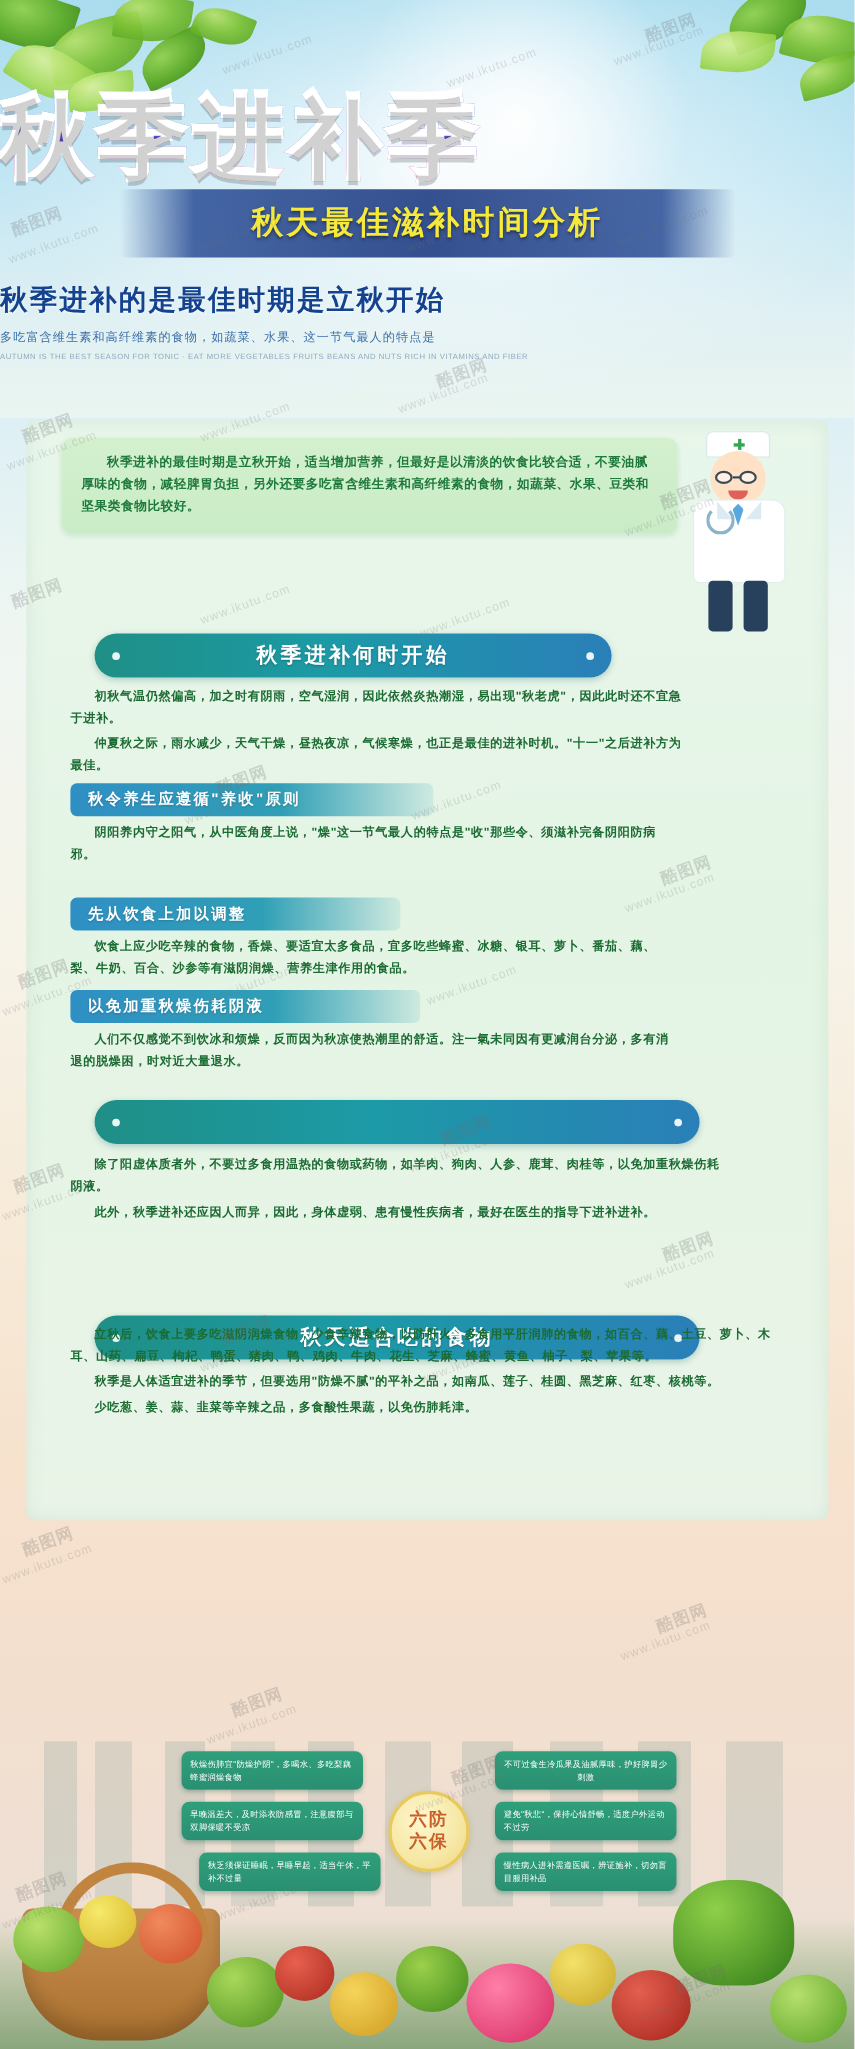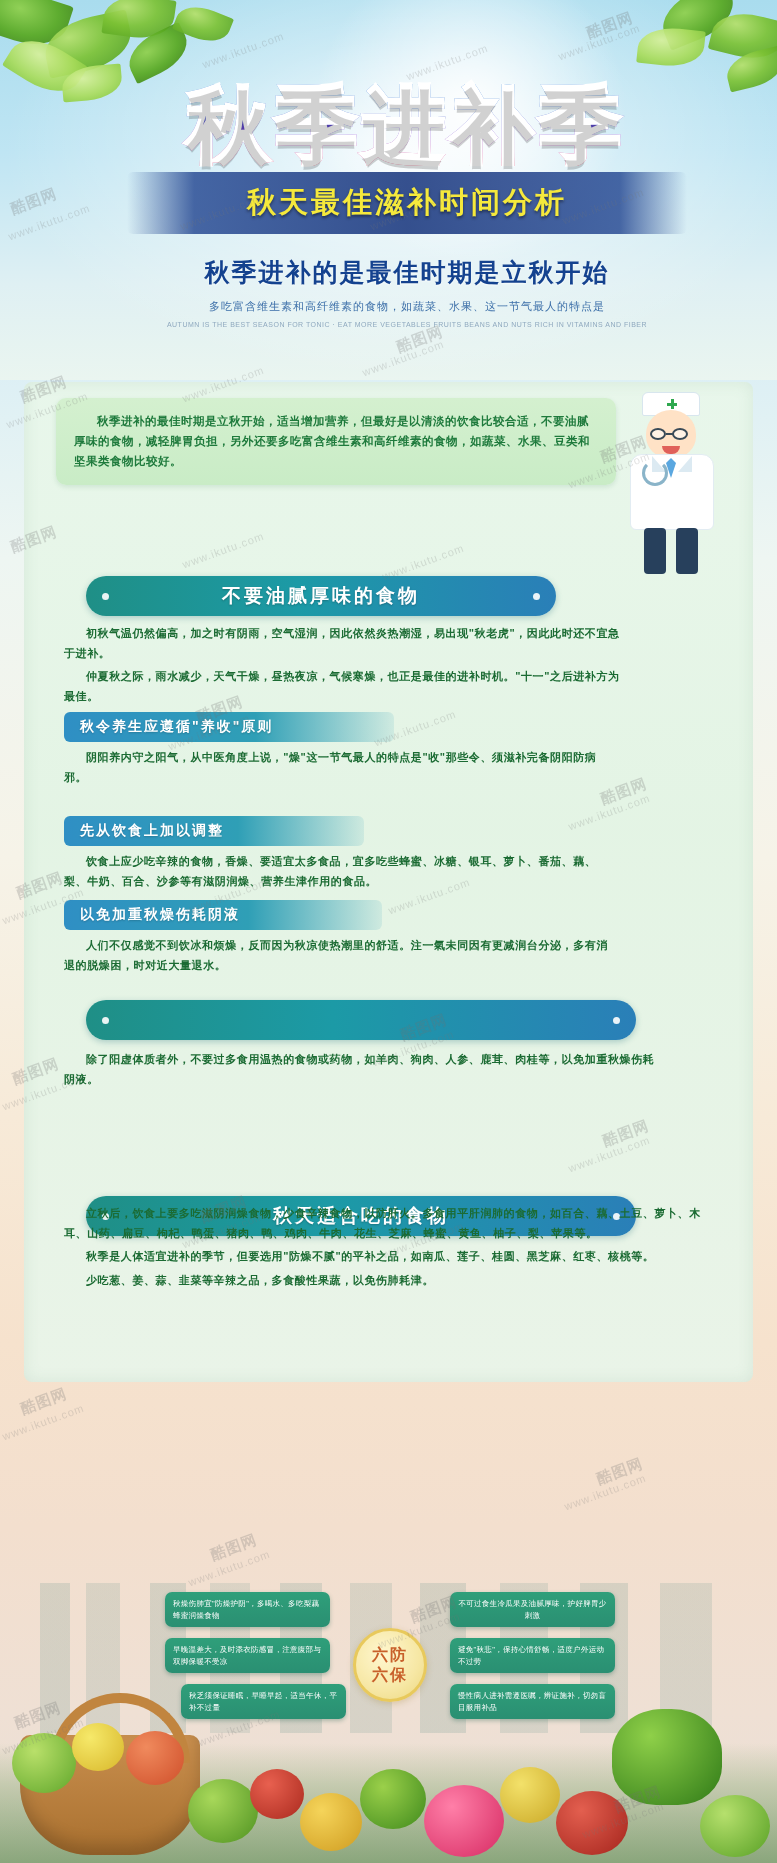--- a/index.html
+++ b/index.html
@@ -68,22 +68,21 @@
     pointer-events: none;
     user-select: none;
   }
   .wm.big { font-size: 15px; color: rgba(110,110,110,0.25); font-weight: bold; }
 
   
   .headline {
     position: absolute;
     left: 0; top: 84px;
     width: 777px;
-    text-align: center;
-    padding-left: 37px;
+    text-align: left;
   }
   .headline .main-title {
     font-size: 82px;
     font-weight: bold;
     letter-spacing: 6px;
     line-height: 1;
     background: linear-gradient(180deg, #2f7fd8 0%, #2b64c8 30%, #7a3fd0 62%, #d13a86 88%, #e0486a 100%);
     -webkit-background-clip: text;
     background-clip: text;
     color: transparent;
@@ -374,21 +373,21 @@
     <div class="doc-steth"></div>
     <div class="doc-legs"></div>
   </div>
 
   <div class="intro-box">
     <p>秋季进补的最佳时期是立秋开始，适当增加营养，但最好是以清淡的饮食比较合适，不要油腻厚味的食物，减轻脾胃负担，另外还要多吃富含维生素和高纤维素的食物，如蔬菜、水果、豆类和坚果类食物比较好。</p>
   </div>
 
   <div class="sec-pill" style="left:86px; top:576px; width:470px;">
     <span class="dot l"></span>
-    <span class="label">不要油腻厚味的食物</span>
+    <span class="label">秋季进补何时开始</span>
     <span class="dot r"></span>
   </div>
 
   <div class="body-text" style="left:64px; top:624px; width:560px;">
     <p>初秋气温仍然偏高，加之时有阴雨，空气湿润，因此依然炎热潮湿，易出现"秋老虎"，因此此时还不宜急于进补。</p>
     <p>仲夏秋之际，雨水减少，天气干燥，昼热夜凉，气候寒燥，也正是最佳的进补时机。"十一"之后进补方为最佳。</p>
   </div>
 
   <div class="sub-pill" style="left:64px; top:712px; width:330px;">
     <span class="label">秋令养生应遵循"养收"原则</span>
@@ -410,20 +409,21 @@
   <div class="body-text" style="left:64px; top:936px; width:552px;">
     <p>人们不仅感觉不到饮冰和烦燥，反而因为秋凉使热潮里的舒适。注一氣未同因有更减润台分泌，多有消退的脱燥困，时对近大量退水。</p>
   </div>
 
   <div class="sec-pill" style="left:86px; top:1000px; width:550px;">
     <span class="dot l"></span>
     <span class="dot r"></span>
   </div>
   <div class="body-text" style="left:64px; top:1050px; width:600px;">
     <p>除了阳虚体质者外，不要过多食用温热的食物或药物，如羊肉、狗肉、人参、鹿茸、肉桂等，以免加重秋燥伤耗阴液。</p>
+    <p>此外，秋季进补还应因人而异，因此，身体虚弱、患有慢性疾病者，最好在医生的指导下进补进补。</p>
   </div>
 
   <div class="sec-pill" style="left:86px; top:1196px; width:550px;">
     <span class="dot l"></span>
     <span class="label">秋天适合吃的食物</span>
     <span class="dot r"></span>
   </div>
   <div class="body-text" style="left:64px; top:1204px; width:640px;">
     <p>立秋后，饮食上要多吃滋阴润燥食物，少食辛辣食物，以防肝火。多食用平肝润肺的食物，如百合、藕、土豆、萝卜、木耳、山药、扁豆、枸杞、鸭蛋、猪肉、鸭、鸡肉、牛肉、花生、芝麻、蜂蜜、黄鱼、柚子、梨、苹果等。</p>
     <p>秋季是人体适宜进补的季节，但要选用"防燥不腻"的平补之品，如南瓜、莲子、桂圆、黑芝麻、红枣、核桃等。</p>

